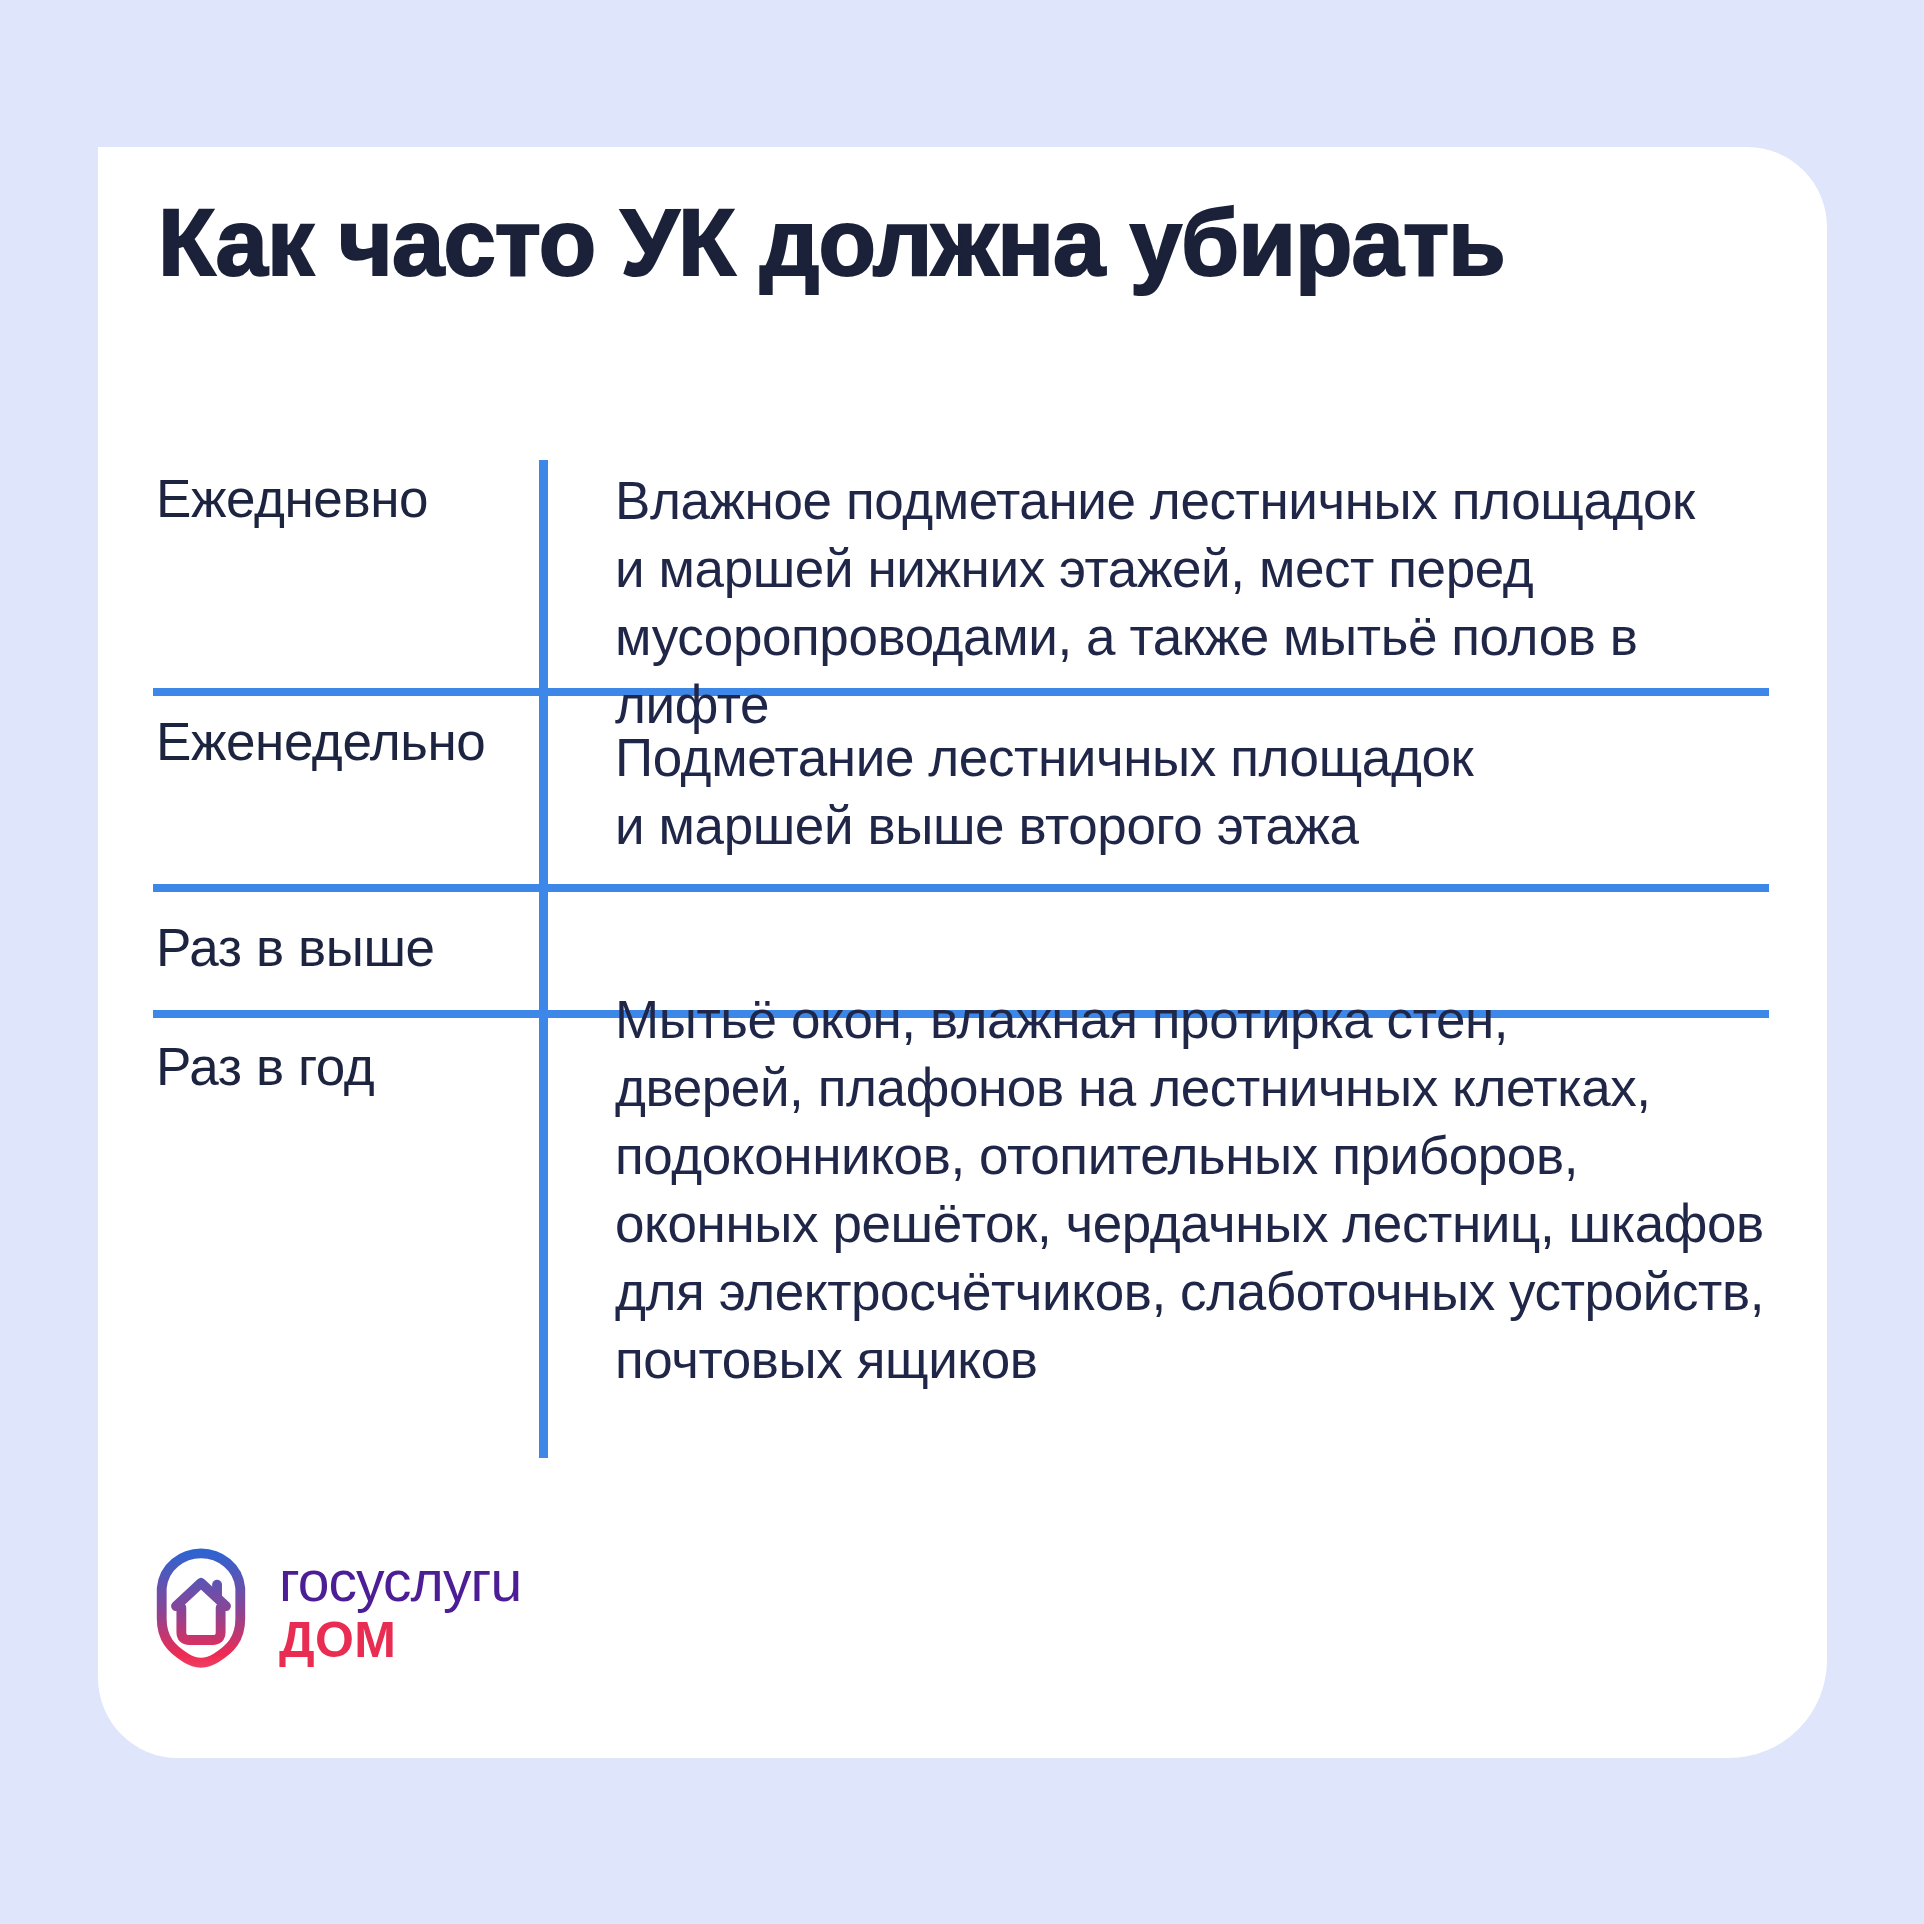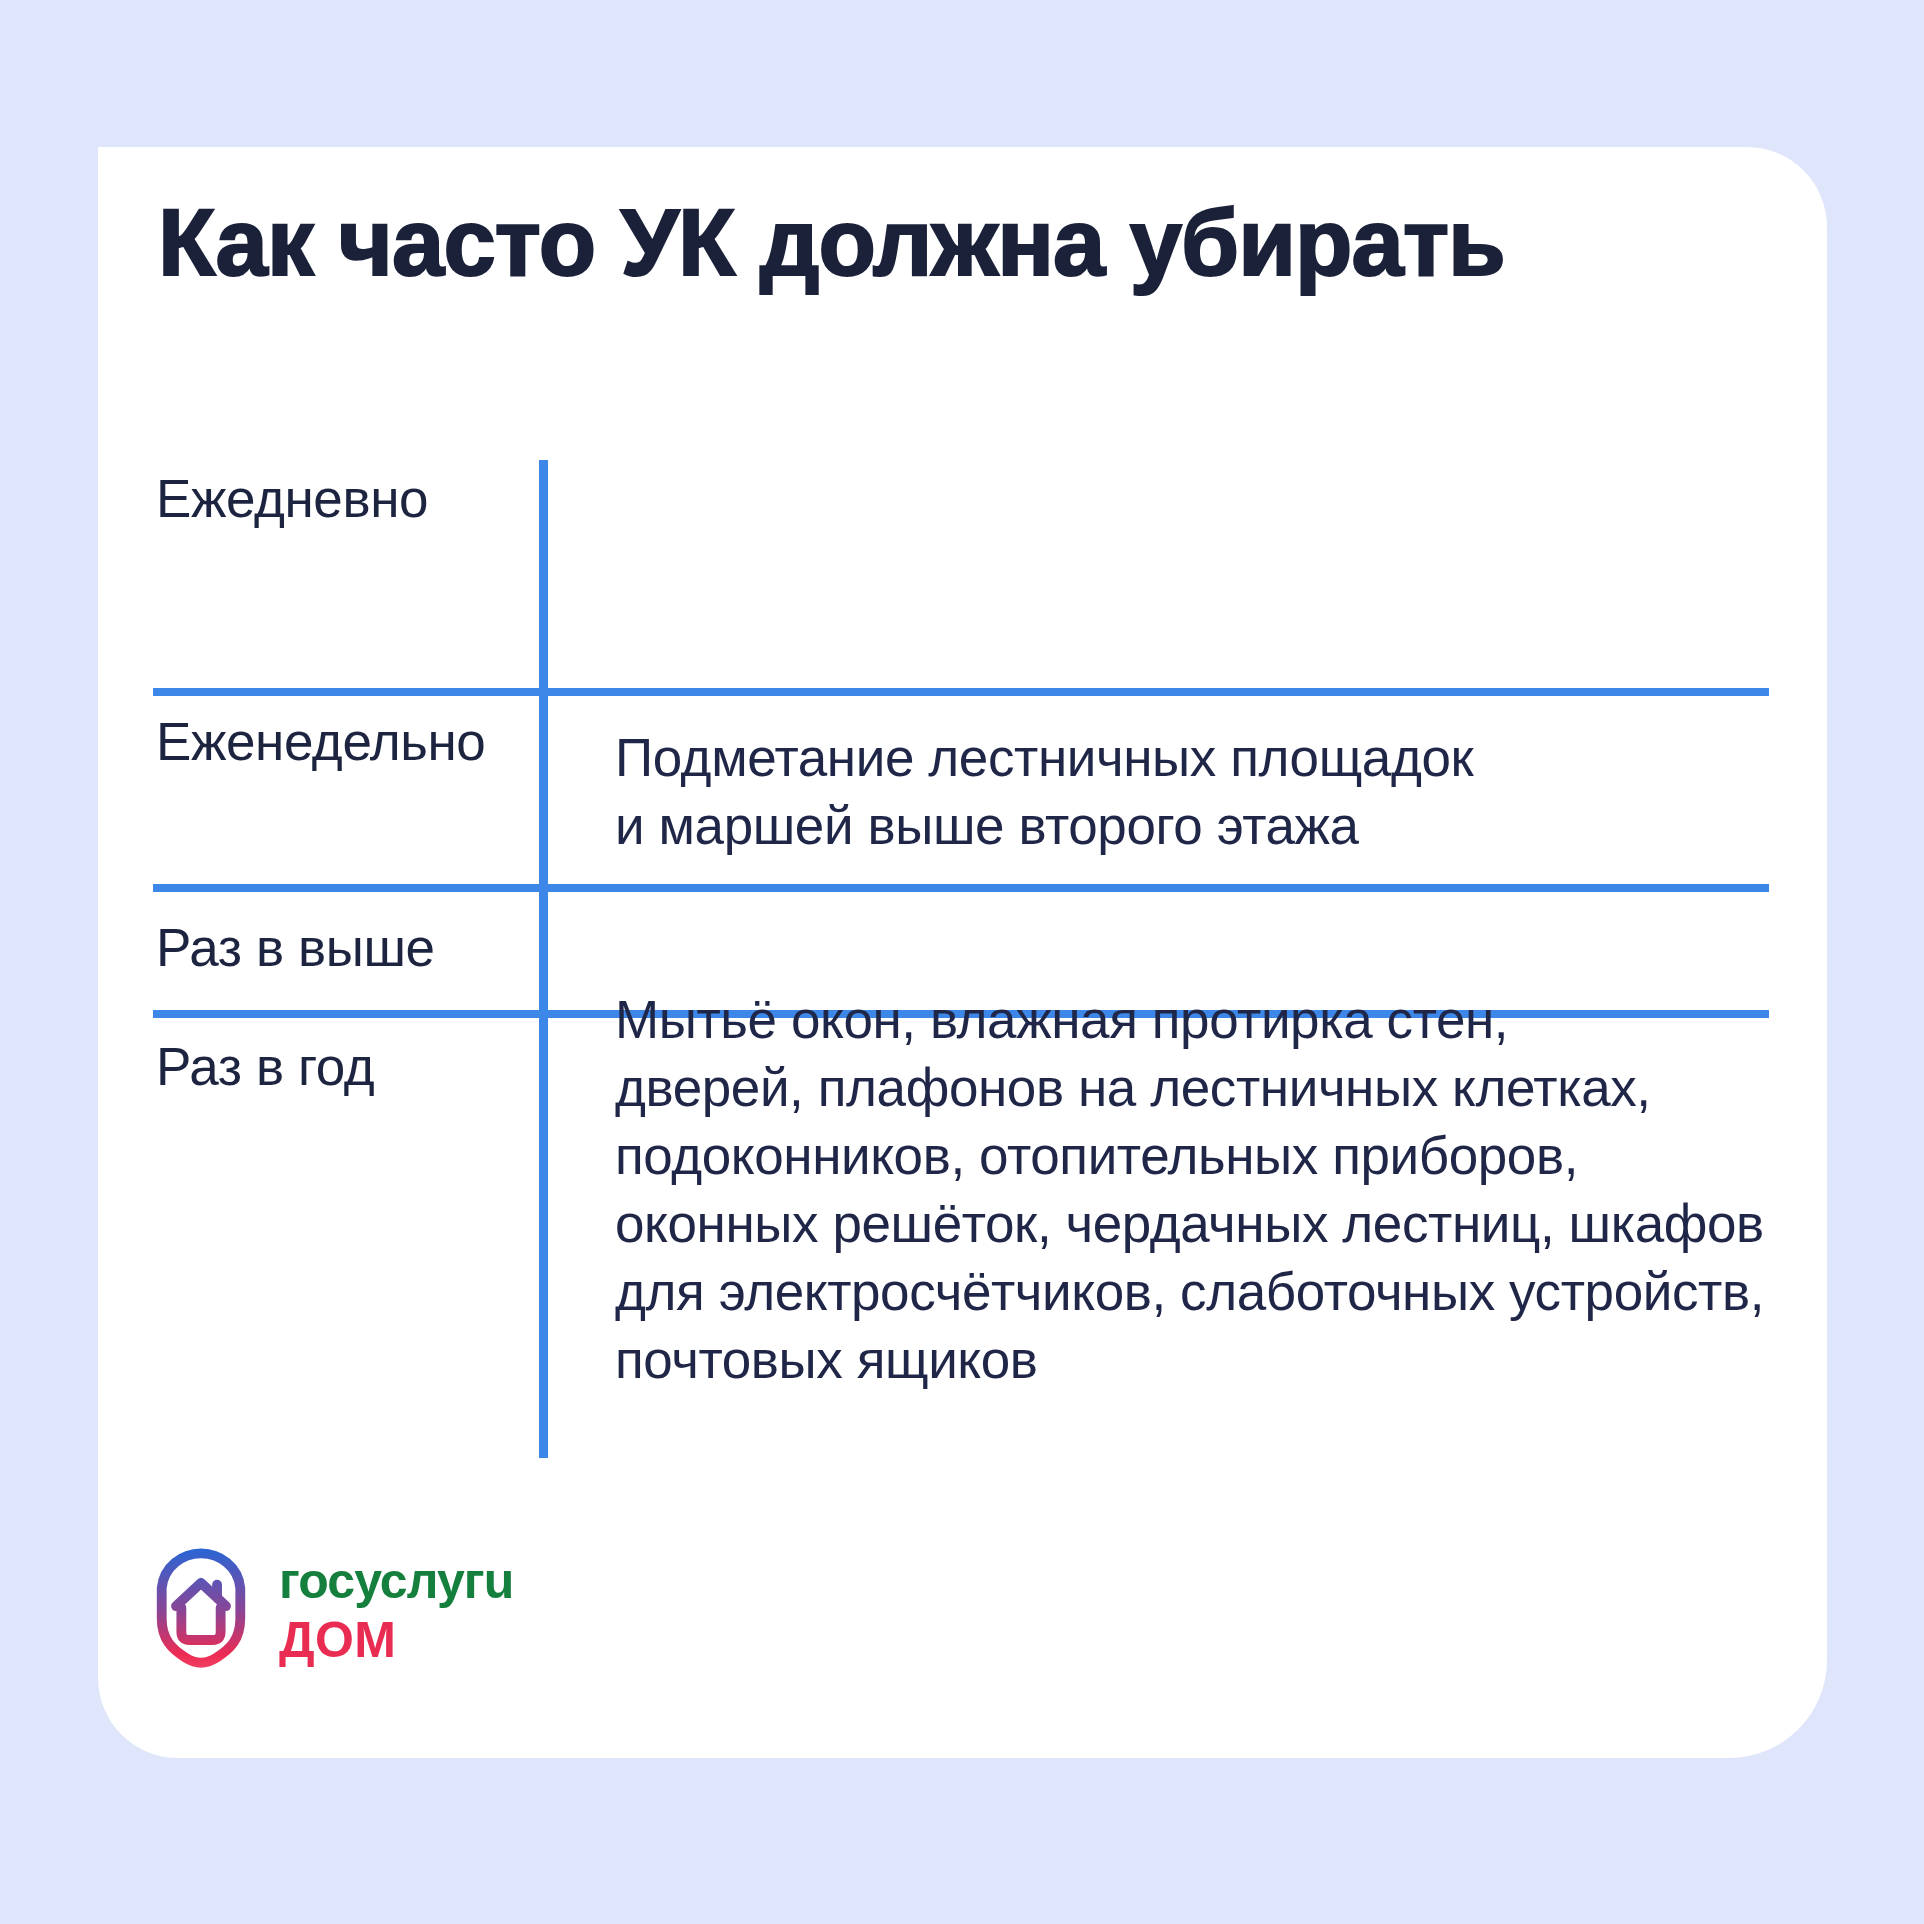--- a/index.html
+++ b/index.html
@@ -55,23 +55,23 @@
   }
   .row-content.r1{top:467px;}
   .row-content.r2{top:724px;}
   .row-content.r3{top:917px;}
   .row-content.r4{top:986px;}
   .logo-icon{
     position:absolute;left:151px;top:1547px;width:100px;height:127px;
   }
   .logo-word1{
     position:absolute;left:279px;top:1553px;
-    font-size:50px;line-height:57px;font-weight:700;
+    font-size:57px;line-height:57px;font-weight:400;
     letter-spacing:-0.9px;
-    color:#15803d;
+    color:#4c1d95;
   }
   .logo-word2{
     position:absolute;left:279px;top:1615px;
     font-size:50px;line-height:50px;font-weight:700;
     letter-spacing:0.4px;
     color:#e92c52;
   }
 </style>
 </head>
 <body>
@@ -81,20 +81,23 @@
   <div class="card"></div>
 
   <h1 class="title">Как часто УК должна убирать</h1>
 
   <div class="v-line"></div>
   <div class="h-line d1"></div>
   <div class="h-line d2"></div>
   <div class="h-line d3"></div>
 
   <div class="row-label r1">Ежедневно</div>
+  <div class="row-content r1">Влажное подметание лестничных площадок
+и маршей нижних этажей, мест перед
+мусоропроводами, а также мытьё полов в лифте</div>
 
   <div class="row-label r2">Еженедельно</div>
   <div class="row-content r2">Подметание лестничных площадок
 и маршей выше второго этажа</div>
 
   <div class="row-label r3">Раз в выше</div>
 
   <div class="row-label r4">Раз в год</div>
   <div class="row-content r4">Мытьё окон, влажная протирка стен,
 дверей, плафонов на лестничных клетках,

